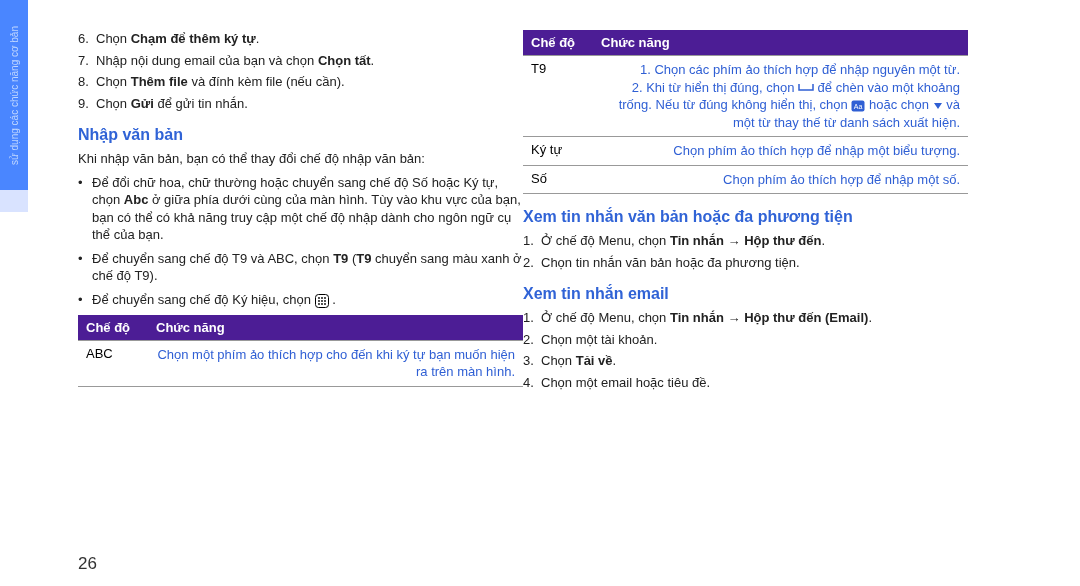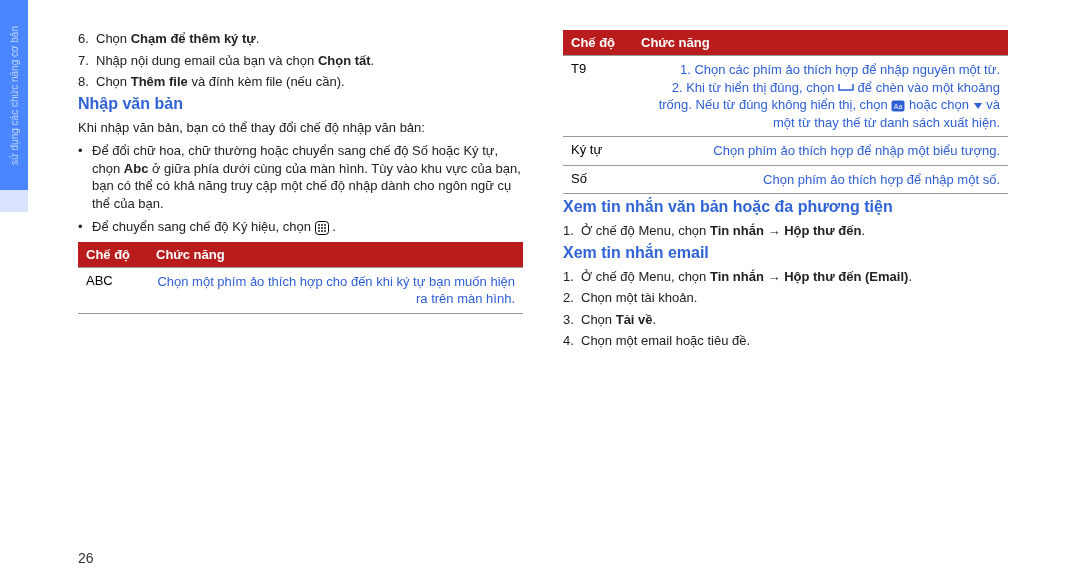--- a/index.html
+++ b/index.html
@@ -35,64 +35,63 @@
   .side-gap {
     position: absolute;
     left: 0;
     top: 190px;
     width: 28px;
     height: 22px;
     background: #d9e3ff;
   }
   .columns {
     display: flex;
-    gap: 40px;
     padding: 30px 55px 20px 78px;
   }
   .col { width: 445px; }
   ol.steps { list-style: none; padding-left: 0; }
   ol.steps li { margin-bottom: 4px; line-height: 1.35; }
   ol.steps li .num { display: inline-block; width: 18px; }
   h3.section {
     color: #3063d6;
     font-size: 16px;
     font-weight: bold;
-    margin-top: 4px;
+    margin-top: 14px;
     margin-bottom: 6px;
   }
   .body-para { line-height: 1.35; margin-bottom: 6px; }
   ul.bullets { list-style: none; padding-left: 0; }
   ul.bullets li { margin-bottom: 6px; line-height: 1.35; padding-left: 14px; position: relative; }
   ul.bullets li::before { content: "•"; position: absolute; left: 0; }
   table.modes {
     width: 100%;
     border-collapse: collapse;
     margin-top: 6px;
     font-size: 13px;
   }
   table.modes th {
-    background: #b91c1c;
+    background: #4c1d95;
     color: #fff;
     text-align: left;
     font-weight: bold;
     padding: 5px 8px;
     border-bottom: 1px solid #999;
   }
   table.modes td {
     padding: 5px 8px;
     border-bottom: 1px solid #999;
     vertical-align: top;
   }
   table.modes td.label { width: 70px; color: #000; }
   table.modes td.desc { color: #2f5fd4; line-height: 1.35; text-align: right; }
   .page-num {
     position: absolute;
     left: 78px;
-    bottom: 20px;
-    font-size: 14px;
+    bottom: 12px;
+    font-size: 17px;
     color: #333;
   }
   .icon-inline {
     display: inline-flex;
     vertical-align: middle;
   }
   svg { display: inline; }
   b, strong { font-weight: bold; }
 </style>
 </head>
@@ -102,27 +101,29 @@
     <span class="side-tab-inner">sử dụng các chức năng cơ bản</span>
   </div>
 <div class="side-gap"></div>
 
 <div class="columns">
   <div class="col">
     <ol class="steps">
       <li><span class="num">6.</span><span>Chọn </span><b>Chạm để thêm ký tự</b><span>.</span></li>
       <li><span class="num">7.</span><span>Nhập nội dung email của bạn và chọn </span><b>Chọn tất</b><span>.</span></li>
       <li><span class="num">8.</span><span>Chọn </span><b>Thêm file</b><span> và đính kèm file (nếu cần).</span></li>
+      <li><span class="num">9.</span><span>Chọn </span><b>Gửi</b><span> để gửi tin nhắn.</span></li>
     </ol>
 
     <h3 class="section">Nhập văn bản</h3>
     <p class="body-para">Khi nhập văn bản, bạn có thể thay đổi chế độ nhập văn bản:</p>
 
     <ul class="bullets">
       <li><span>Để đổi chữ hoa, chữ thường hoặc chuyển sang chế độ Số hoặc Ký tự, chọn </span><b>Abc</b><span> ở giữa phía dưới cùng của màn hình. Tùy vào khu vực của bạn, bạn có thể có khả năng truy cập một chế độ nhập dành cho ngôn ngữ cụ thể của bạn.</span></li>
+      <li><span>Để chuyển sang chế độ T9 và ABC, chọn </span><b>T9</b><span> (</span><b>T9</b><span> chuyển sang màu xanh ở chế độ T9).</span></li>
       <li><span>Để chuyển sang chế độ Ký hiệu, chọn </span>
         <span class="icon-inline">
           <svg width="14" height="14" viewBox="0 0 14 14">
               <rect x="0.5" y="0.5" width="13" height="13" rx="3" fill="none" stroke="#000" stroke-width="1"></rect>
               <circle cx="4" cy="4" r="0.9" fill="#000"></circle>
               <circle cx="7" cy="4" r="0.9" fill="#000"></circle>
               <circle cx="10" cy="4" r="0.9" fill="#000"></circle>
               <circle cx="4" cy="7" r="0.9" fill="#000"></circle>
               <circle cx="7" cy="7" r="0.9" fill="#000"></circle>
               <circle cx="10" cy="7" r="0.9" fill="#000"></circle>
@@ -195,20 +196,21 @@
         <tr>
           <td class="label">Số</td>
           <td class="desc">Chọn phím ảo thích hợp để nhập một số.</td>
         </tr>
       </tbody>
     </table>
 
     <h3 class="section">Xem tin nhắn văn bản hoặc đa phương tiện</h3>
     <ol class="steps">
       <li><span class="num">1.</span><span>Ở chế độ Menu, chọn </span><b>Tin nhắn</b><span> → </span><b>Hộp thư đến</b><span>.</span></li>
+      <li><span class="num">2.</span><span>Chọn tin nhắn văn bản hoặc đa phương tiện.</span></li>
     </ol>
 
     <h3 class="section">Xem tin nhắn email</h3>
     <ol class="steps">
       <li><span class="num">1.</span><span>Ở chế độ Menu, chọn </span><b>Tin nhắn</b><span> → </span><b>Hộp thư đến (Email)</b><span>.</span></li>
       <li><span class="num">2.</span><span>Chọn một tài khoản.</span></li>
       <li><span class="num">3.</span><span>Chọn </span><b>Tải về</b><span>.</span></li>
       <li><span class="num">4.</span><span>Chọn một email hoặc tiêu đề.</span></li>
     </ol>
   </div>

